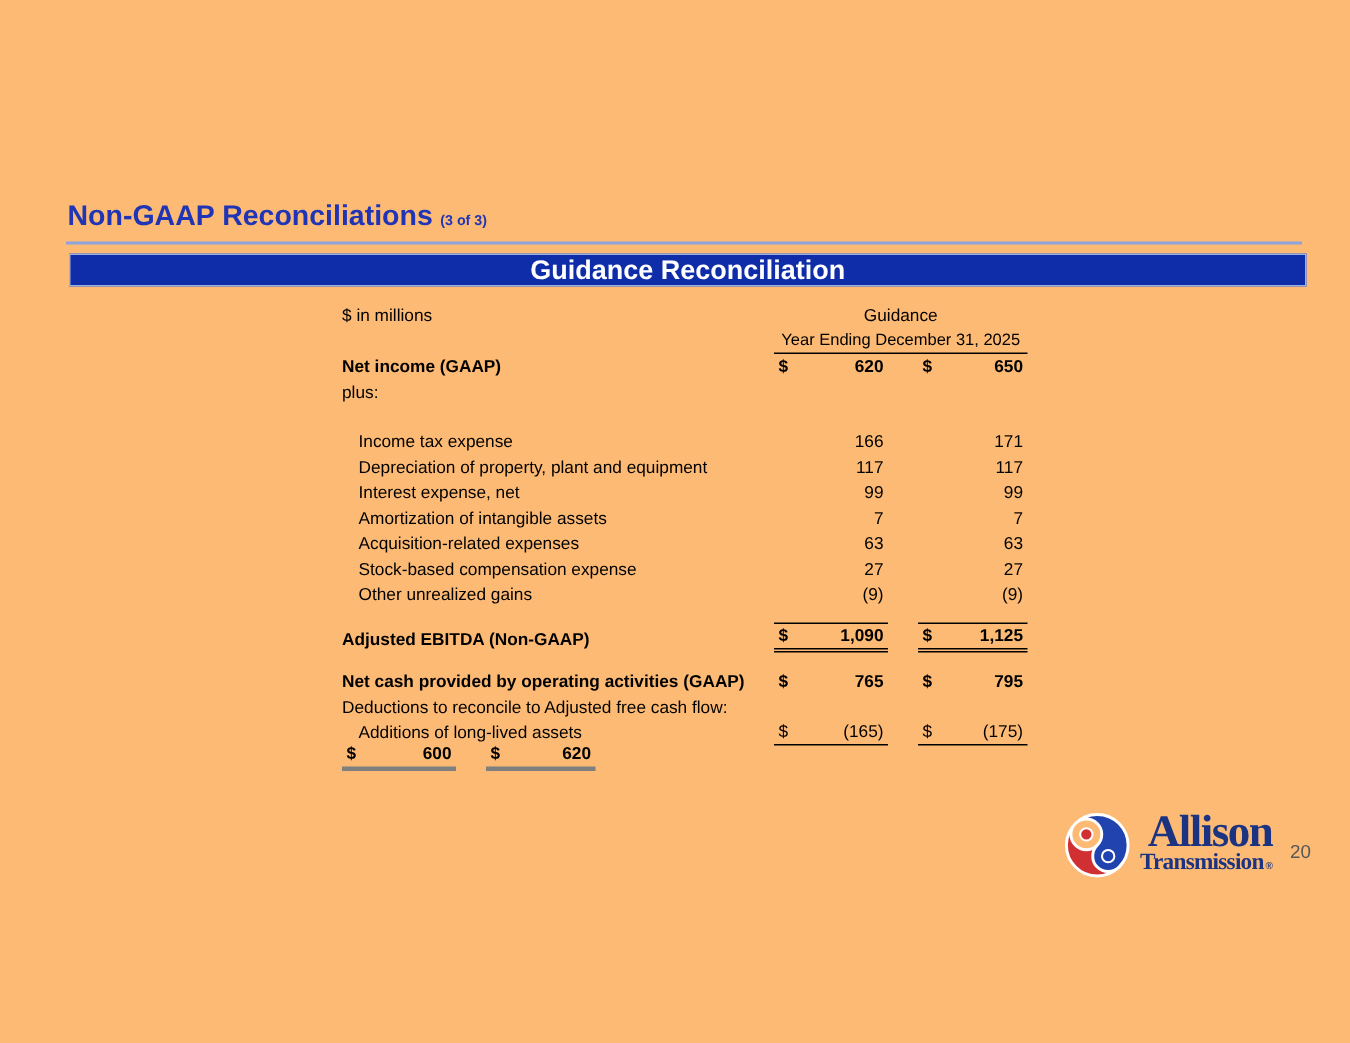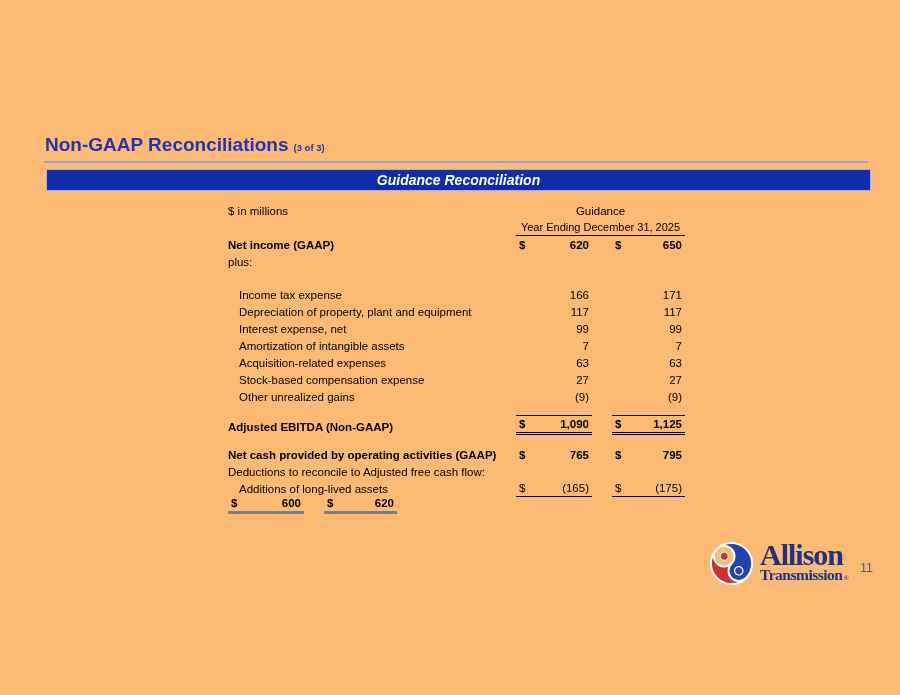--- a/index.html
+++ b/index.html
@@ -14,21 +14,21 @@
   }
   .title .suffix{font-size:9.5px;margin-left:5px;font-weight:bold;}
   .title-rule{
     position:absolute;left:44px;top:161px;width:824px;height:2px;
     background:var(--rule_blue);
   }
   
   .banner{
     position:absolute;left:46px;top:169px;width:825px;height:22px;box-sizing:border-box;
     background:var(--banner_bg);border:1px solid var(--banner_border);
-    color:var(--banner_text);font-weight:bold;font-size:14px;text-align:center;line-height:20px;font-style:italic;
+    color:var(--banner_text);font-weight:bold;font-size:18px;text-align:center;line-height:20px;
   }
   
   .gtable{position:absolute;left:228px;top:202px;width:460px;font-size:11.5px;}
   .trow{display:flex;align-items:flex-end;height:17px;line-height:15px;}
   .lbl{width:288px;white-space:nowrap;}
   .indent .lbl{padding-left:11px;width:277px;}
   .bold .lbl,.bold .num,.bold .ds{font-weight:bold;}
   .val{display:flex;justify-content:space-between;align-items:flex-end;
        box-sizing:border-box;padding:0 3px;height:16px;}
   .low{width:76px;}
@@ -37,21 +37,21 @@
   .trow.total-double{height:21px;}
   .total-double .val{border-top:1px solid #000;border-bottom:3px double #000;height:20px;}
   .underline .val{border-bottom:1px solid #000;}
   .total-thick .val{border-bottom:3px solid var(--rule_gray);height:19px;}
   
   .hrow{display:flex;align-items:flex-end;height:17px;line-height:15px;}
   .span-cols{width:169px;text-align:center;white-space:nowrap;}
   .period{width:169px;text-align:center;white-space:nowrap;border-bottom:1px solid #000;font-size:11px;}
   .colhdr{text-align:center;border-bottom:1px solid #000;box-sizing:border-box;}
   
-  .logo{position:absolute;left:708px;top:540px;display:flex;align-items:center;}
+  .logo{position:absolute;left:708px;top:540px;display:flex;align-items:center;text-align:right;}
   .logo-text{margin-left:5px;color:var(--logo_navy);font-family:"Liberation Serif", serif;font-weight:bold;}
   .brand-top{font-size:30px;line-height:25px;letter-spacing:-1px;}
   .brand-bottom{font-size:15.5px;line-height:16px;letter-spacing:-0.5px;}
   .reg{font-size:7px;margin-left:1px;}
   .page-number{position:absolute;left:860px;top:561px;font-size:12.5px;color:var(--page_num);}
 </style>
 </head>
 <body>
 
 <div class="slide">
@@ -244,15 +244,15 @@
       </g>
     </svg>
     <div class="logo-text">
       <div class="brand-top">Allison</div>
       <div class="brand-bottom">
         <span>Transmission</span><span class="reg">®</span>
       </div>
     </div>
   </div>
 
-  <div class="page-number">11</div>
+  <div class="page-number">20</div>
 
 </div>
 
 </body></html>

